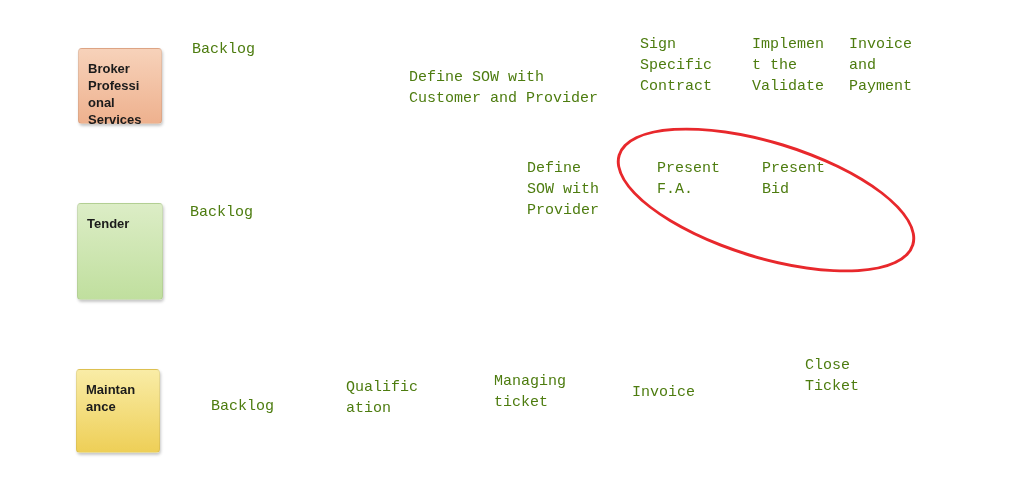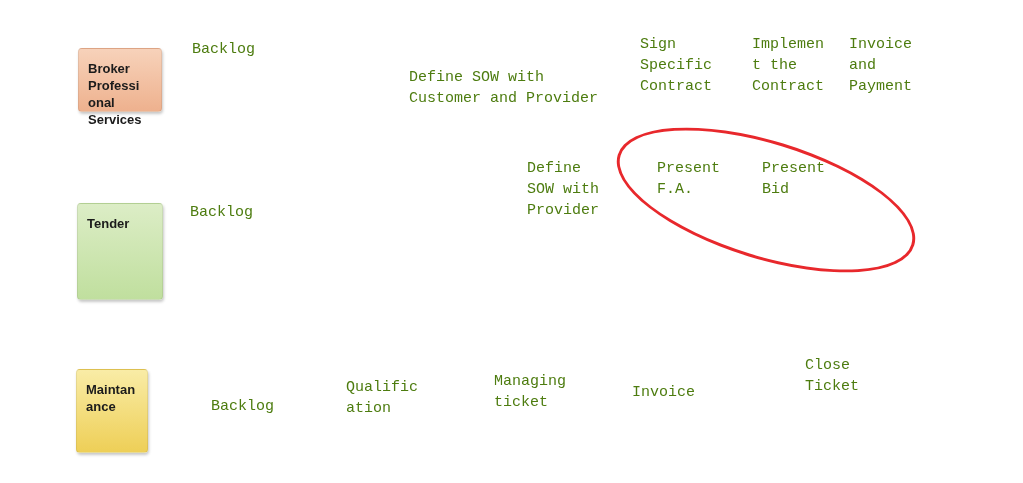--- a/index.html
+++ b/index.html
@@ -23,29 +23,29 @@
     font-family: "Liberation Sans", sans-serif;
     font-weight: bold;
     font-size: 13px;
     line-height: 17px;
     color: #1b1b1b;
     white-space: pre-line;
     box-shadow: 1px 2px 3px rgba(0,0,0,0.22);
     border: 1px solid rgba(0,0,0,0.07);
   }
   .note-broker {
-    left: 78px; top: 48px; width: 84px; height: 64px;
+    left: 78px; top: 48px; width: 84px; height: 76px;
     background: linear-gradient(180deg, #f7d2ba 0%, #eeb18e 100%);
   }
   .note-tender {
     left: 77px; top: 203px; width: 86px; height: 97px;
     background: linear-gradient(180deg, #dcedc6 0%, #c0df9e 100%);
   }
   .note-maintanance {
-    left: 76px; top: 369px; width: 72px; height: 84px;
+    left: 76px; top: 369px; width: 84px; height: 84px;
     background: linear-gradient(180deg, #f9eca6 0%, #eecf57 100%);
   }
   .step {
     position: absolute;
     font-family: Liberation Mono, monospace;
     font-size: 15px;
     line-height: 21px;
     color: #4d7c0f;
     white-space: pre-line;
   }
@@ -75,21 +75,21 @@
 
   <div class="step" style="left:409px; top:35px;margin-top:32px;">Define SOW with
 Customer and Provider</div>
 
   <div class="step" style="left:640px; top:34px;">Sign
 Specific
 Contract</div>
 
   <div class="step" style="left:752px; top:34px;">Implemen
 t the
-Contract</div>
+Validate</div>
 
   <div class="step" style="left:849px; top:34px;">Invoice
 and
 Payment</div>
 
   <div class="note note-tender">Tender</div>
 
   <div class="step" style="left:190px; top:202px;">Backlog</div>
 
   <div class="step" style="left:527px; top:158px;">Define

